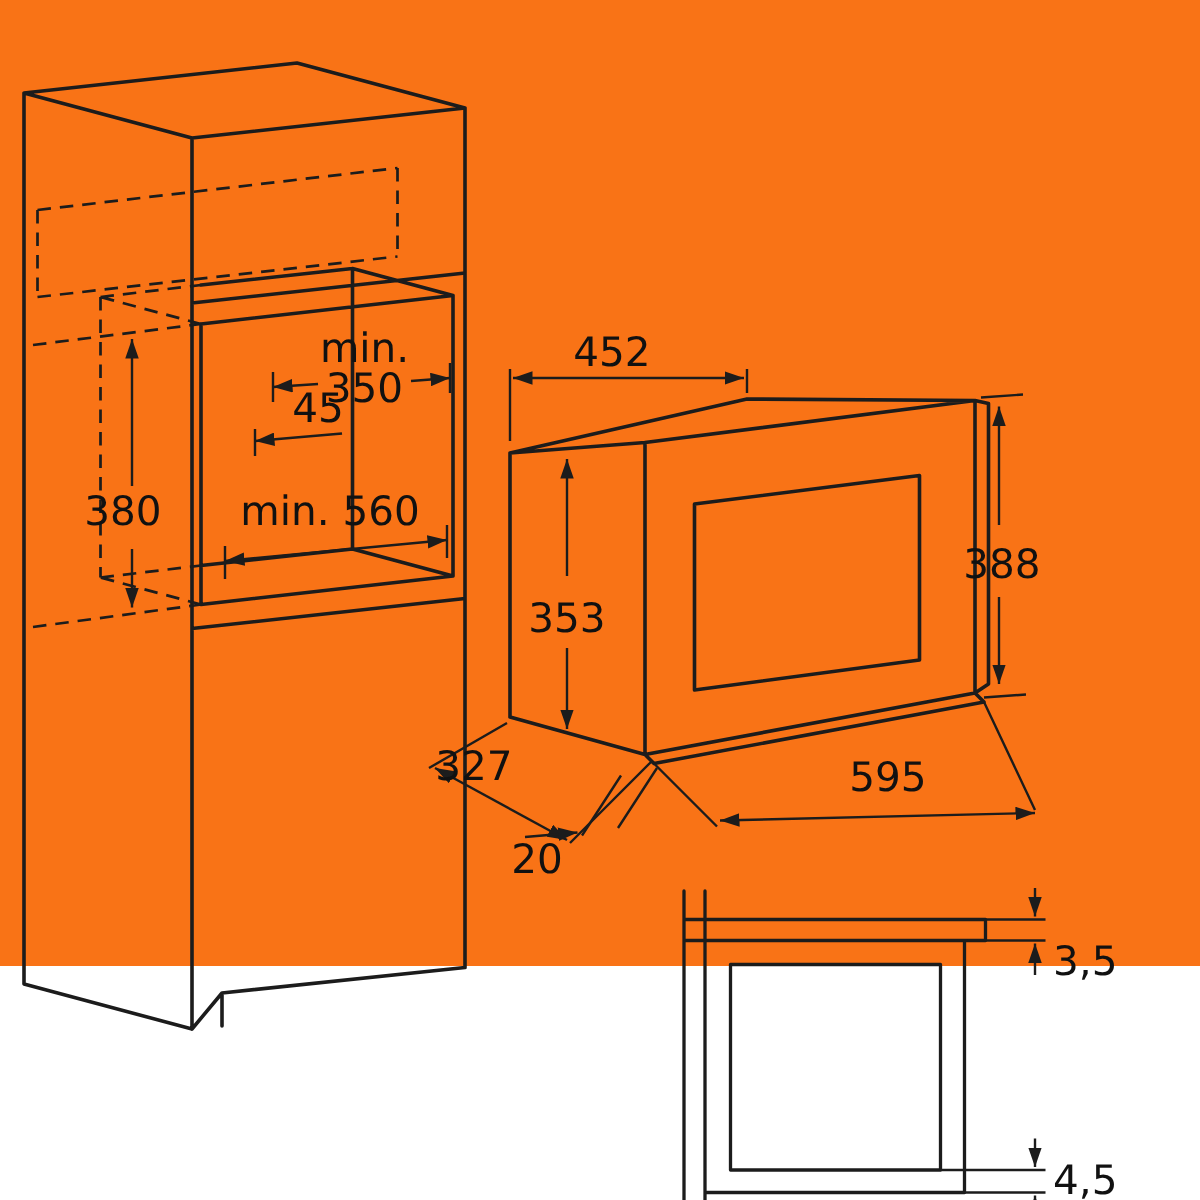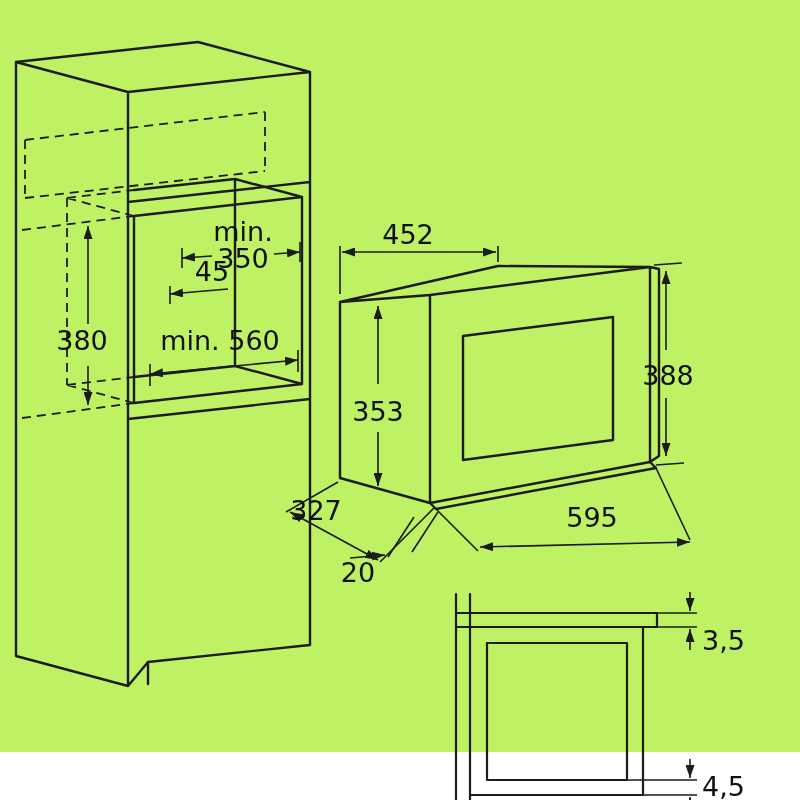--- a/index.html
+++ b/index.html
@@ -1,16 +1,16 @@
 <!DOCTYPE html>
 <html><head>
 <meta charset="utf-8">
 <style>
   html,body{margin:0;padding:0;background:#ffffff;width:800px;height:800px;overflow:hidden;}
-  .canvas{width:800px;height:752px;background:#bef264;text-decoration:underline;}
+  .canvas{width:800px;height:644px;background:#f97316;text-decoration:underline;}
   svg{display:block;}
   .s  {fill:none;stroke:#1c1c1c;stroke-width:2.4;stroke-linejoin:round;stroke-linecap:round;}
   .s2 {fill:none;stroke:#1c1c1c;stroke-width:2.2;stroke-linejoin:round;stroke-linecap:round;}
   .d  {fill:none;stroke:#1c1c1c;stroke-width:1.8;stroke-dasharray:9 6;stroke-linecap:butt;}
   .m  {fill:none;stroke:#1c1c1c;stroke-width:1.6;stroke-linecap:butt;}
   .t  {font-family:"DejaVu Sans","Liberation Sans",sans-serif;font-size:27px;fill:#111;text-anchor:middle;}
   .ts {font-family:"DejaVu Sans","Liberation Sans",sans-serif;font-size:27px;fill:#111;text-anchor:start;}
 </style>
 </head>
 <body>

